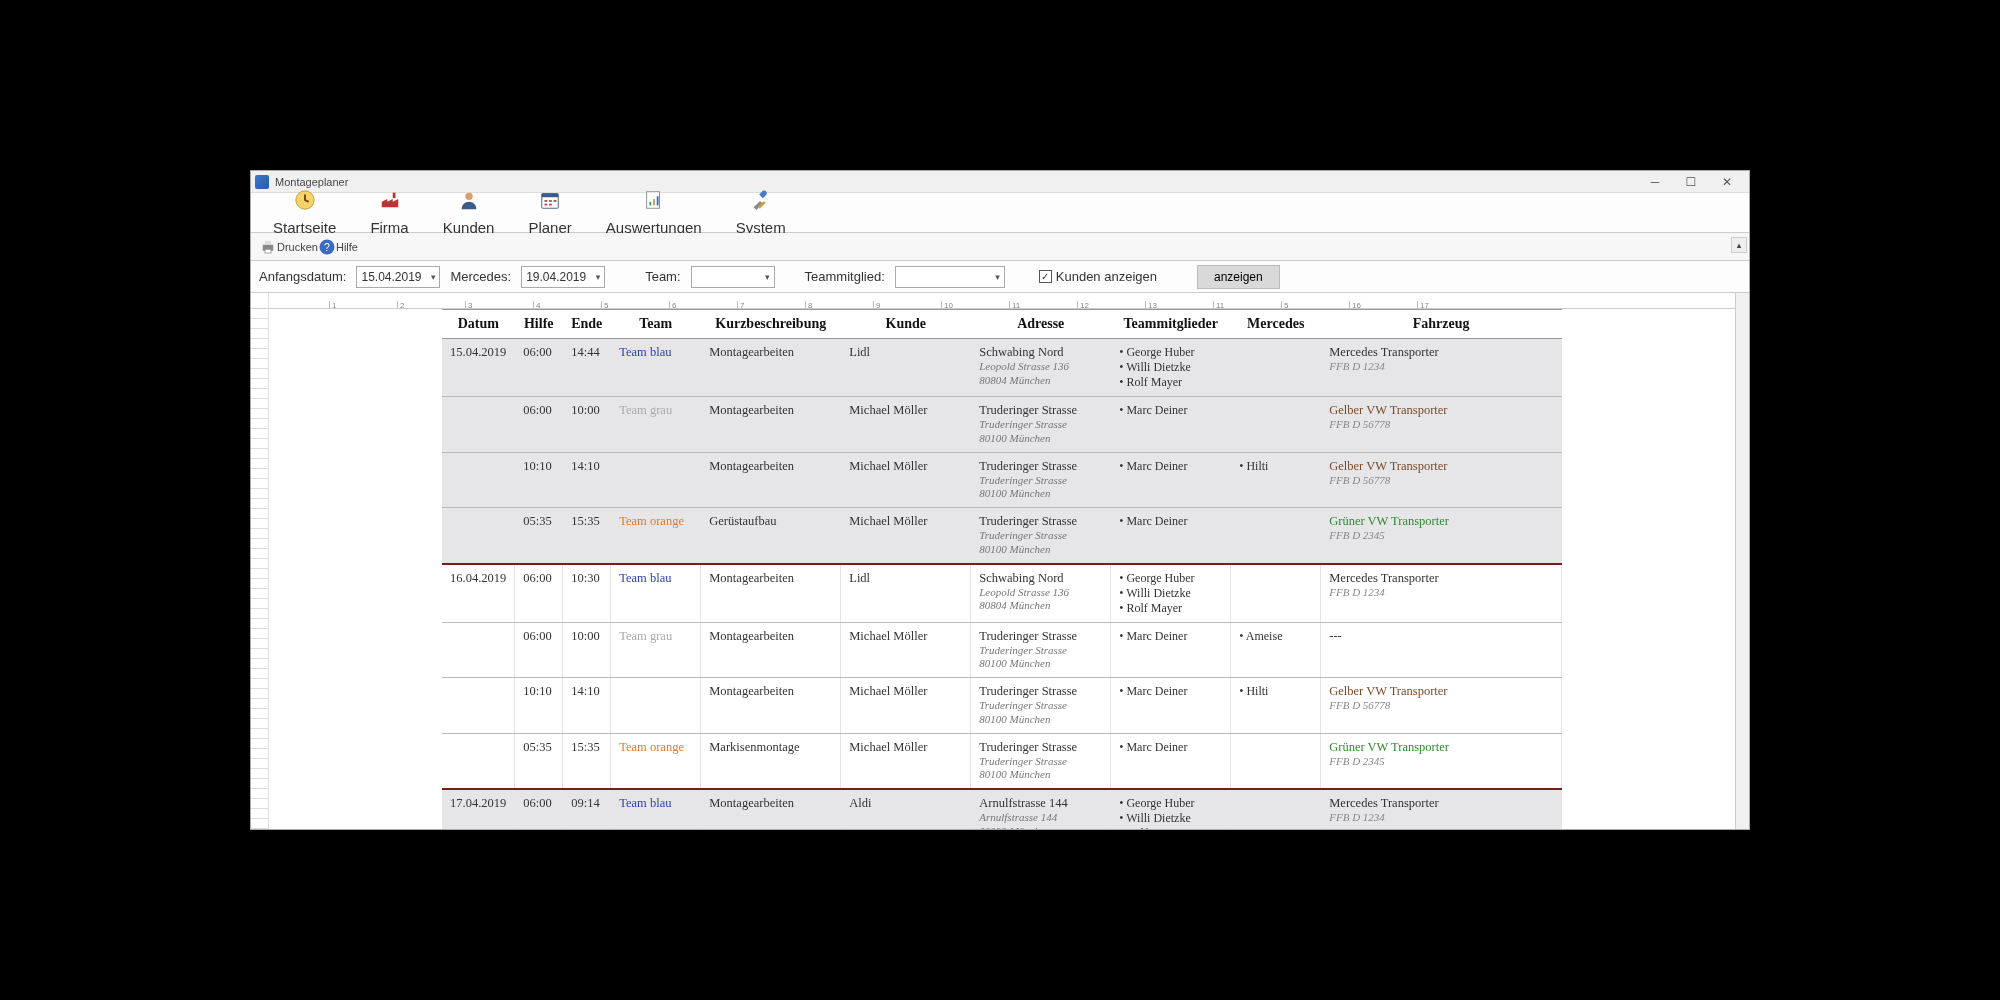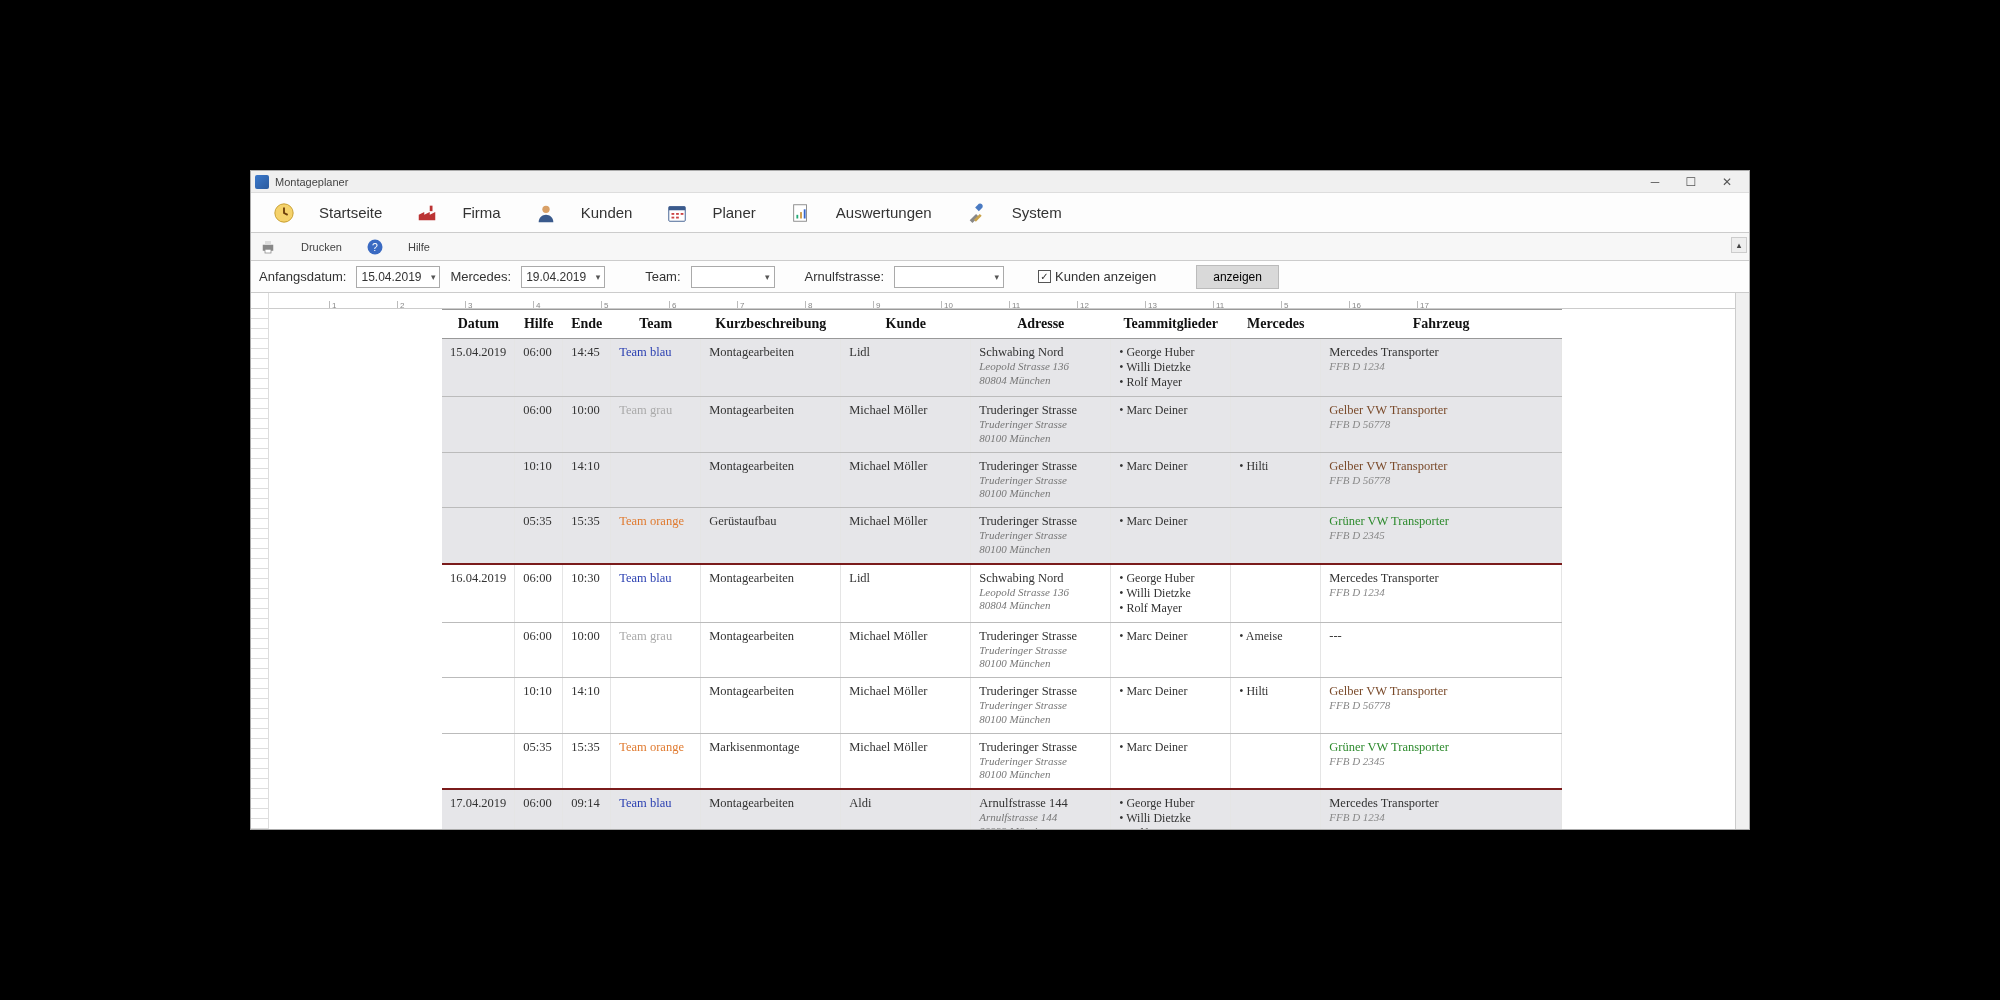--- a/index.html
+++ b/index.html
@@ -10,26 +10,26 @@
   .titlebar { height:22px; background:#f0f0f0; border-bottom:1px solid #ddd;
               display:flex; align-items:center; padding:0 4px; font-size:11px; color:#444; }
   .titlebar .app-icon { width:14px; height:14px; background: linear-gradient(135deg,#3b79cc,#2a5a9e);
                         margin-right:6px; border-radius:2px; }
   .titlebar .spacer { flex:1; }
   .win-btn { width:36px; height:20px; display:flex; align-items:center; justify-content:center;
              color:#555; font-size:12px; cursor:pointer; }
 
   .menubar { height:40px; border-bottom:1px solid #ccc; display:flex; align-items:center; padding:0 8px;
              background:#fdfdfd; gap:6px; }
-  .menuitem { display:flex; align-items:center; gap:24px; padding:6px 14px; font-size:15px; color:#333;
-              cursor:pointer; border-radius:2px; }
+  .menuitem { display:flex; align-items:center; gap:8px; padding:6px 14px; font-size:15px; color:#333;
+              cursor:pointer; border-radius:2px;flex-direction:column; }
   .micon { width:22px; height:22px; display:inline-block; }
 
   .toolbar { height:28px; border-bottom:1px solid #ccc; display:flex; align-items:center; padding:0 8px;
-             background:#f7f7f7; gap:24px; font-size:11px; color:#444; position:relative; }
+             background:#f7f7f7; gap:0; font-size:11px; color:#444; position:relative; }
   .tico { width:18px; height:18px; display:inline-block; }
   .scroll-up { position:absolute; right:2px; top:4px; width:16px; height:16px; background:#eee;
                border:1px solid #ccc; display:flex; align-items:center; justify-content:center; font-size:9px; }
 
   .filterbar { height:32px; border-bottom:1px solid #ccc; display:flex; align-items:center; padding:0 8px;
                background:#fdfdfd; gap:10px; font-size:13px; position:relative; }
   .filterbar label { color:#333; }
   .date-input, .combo { height:22px; border:1px solid #aaa; background:#fff; padding:0 4px; font-size:12px;
                         display:flex; align-items:center; }
   .date-input { width:84px; justify-content:space-between; }
@@ -183,21 +183,21 @@
     <div class="date-input">
       <span>19.04.2019</span>
         <span class="dd">▾</span>
     </div>
     <div style="width:20px"></div>
     <label>Team:</label>
     <div class="combo">
         <span class="dd">▾</span>
       </div>
     <div style="width:10px"></div>
-    <label>Arnulfstrasse:</label>
+    <label>Teammitglied:</label>
     <div class="combo wide">
         <span class="dd">▾</span>
       </div>
     <div style="width:14px"></div>
     <div class="chk">
       <span class="box">✓</span>
       <span>Kunden anzeigen</span>
     </div>
     <div style="width:20px"></div>
     <button class="btn-show">anzeigen</button>
@@ -241,21 +241,21 @@
               <th style="width:140px">Adresse</th>
               <th style="width:120px">Teammitglieder</th>
               <th style="width:90px">Mercedes</th>
               <th>Fahrzeug</th>
             </tr>
           </thead>
           <tbody id="sched-body">
               <tr class="shade">
                 <td style="background: rgb(230, 230, 233);">15.04.2019</td>
                 <td style="background: rgb(230, 230, 233);">06:00</td>
-                <td style="background: rgb(230, 230, 233);">14:45</td>
+                <td style="background: rgb(230, 230, 233);">14:44</td>
                 <td class="team-blau" style="background: rgb(230, 230, 233);">Team blau</td>
                 <td style="background: rgb(230, 230, 233);">Montagearbeiten</td>
                 <td style="background: rgb(230, 230, 233);">Lidl</td>
                 <td style="background: rgb(230, 230, 233);">
                   <div class="addr-main">Schwabing Nord</div>
                   <div class="addr-sub">Leopold Strasse 136</div>
                   <div class="addr-sub">80804 München</div>
                 </td>
                 <td class="members" style="background: rgb(230, 230, 233);">
                   <div>George Huber</div>

